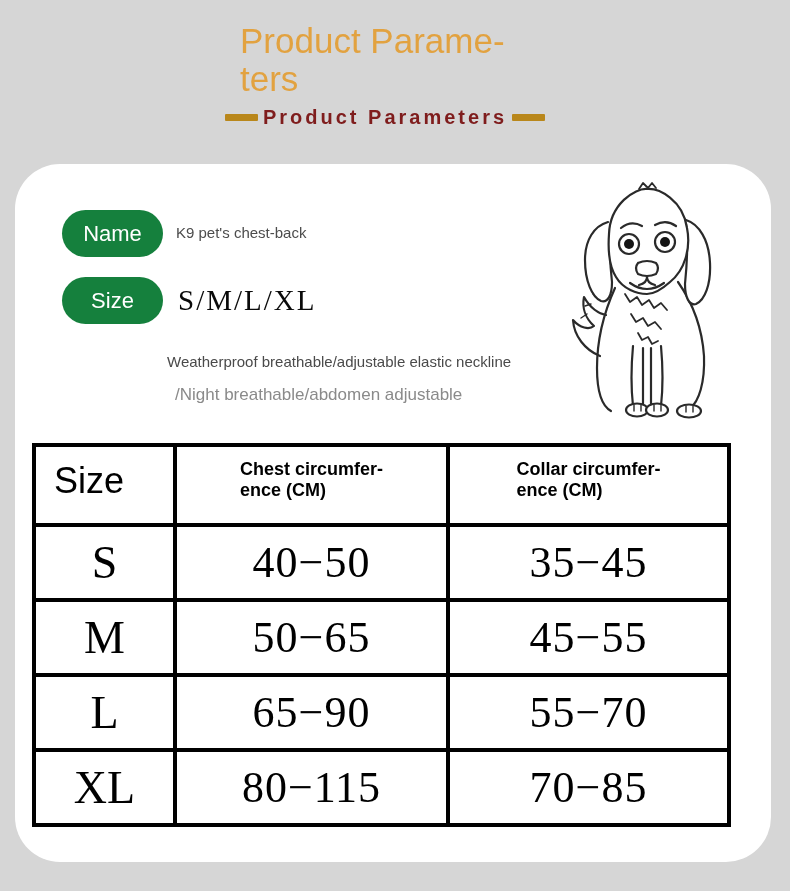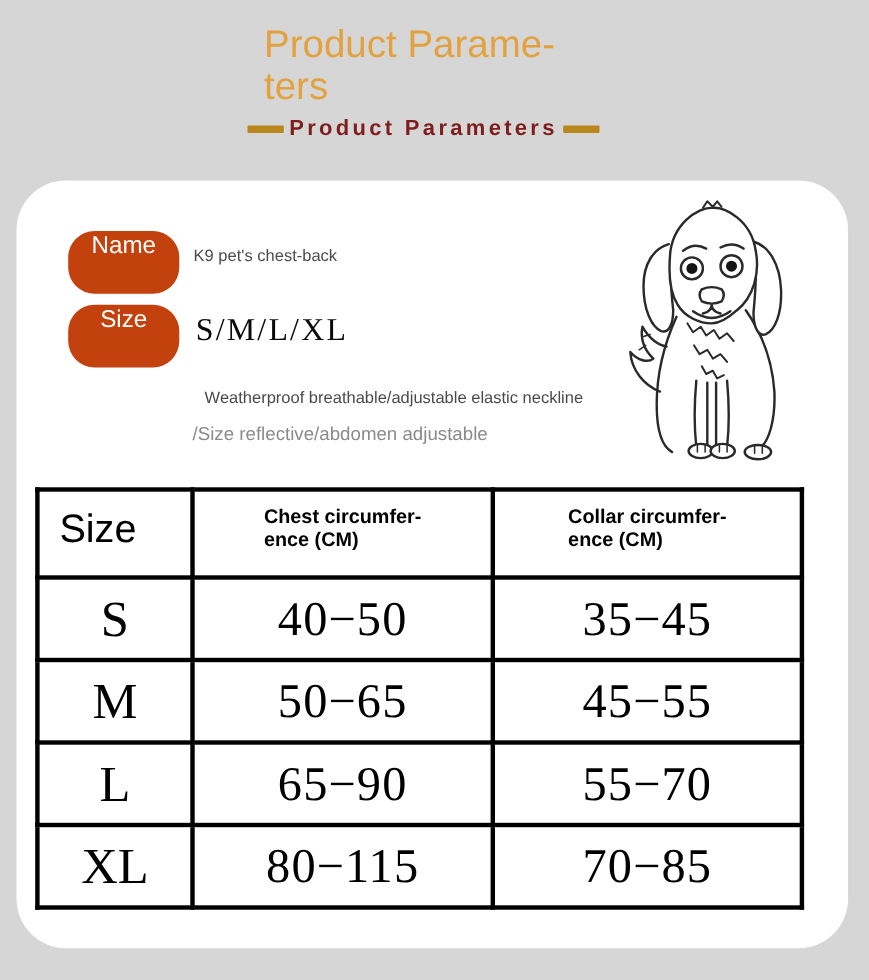--- a/index.html
+++ b/index.html
@@ -44,43 +44,43 @@
   .card {
     position: absolute; left: 15px; top: 164px;
     width: 756px; height: 698px;
     background: #ffffff;
     border-radius: 45px;
   }
 
   
   .badge {
     position: absolute; left: 47px;
-    width: 101px; height: 57px;
-    background: #c2410c;
+    width: 101px; height: 47px;
+    background: #15803d;
     border-radius: 24px;
-    display: flex; align-items: flex-start; justify-content: center;
+    display: flex; align-items: center; justify-content: center;
     color: #ffffff;
   }
   .badge-name     { top: 46px;  font-size: 22px; }
   .badge-size     { top: 113px; font-size: 22px; }
   .badge-features { top: 180px; font-size: 15px; }
 
   .value-name {
     position: absolute; left: 161px; top: 60px;
     font-size: 15px; color: #4c4c4c;
   }
   .value-size {
     position: absolute; left: 163px; top: 120px;
     font-family: "Liberation Serif", "DejaVu Serif", serif;
     font-size: 29px; color: #0a0a0a;
     letter-spacing: 2px;
     text-align: right;
   }
   .value-feat1 {
-    position: absolute; left: 171px; top: 189px;
+    position: absolute; left: 152px; top: 189px;
     font-size: 15px; color: #4a4a4a; text-align: right;
   }
   .value-feat2 {
     position: absolute; left: 160px; top: 221px;
     font-size: 17px; color: #8a8a8a;
   }
 
   
   .dog {
     position: absolute; left: 548px; top: 14px;
@@ -155,21 +155,21 @@
       <span>Name</span>
     </div>
     <div class="value-name">K9 pet's chest-back</div>
 
     <div class="badge badge-size">
       <span>Size</span>
     </div>
     <div class="value-size">S/M/L/XL</div>
 
     <div class="value-feat1">Weatherproof breathable/adjustable elastic neckline</div>
-    <div class="value-feat2">/Size reflective/abdomen adjustable</div>
+    <div class="value-feat2">/Night breathable/abdomen adjustable</div>
 
     <svg class="dog" viewBox="0 0 170 252" aria-hidden="true">
 
       <path d="M 37,178 C 22,172 11,158 10,142 C 17,150 26,152 31,148 C 22,140 19,129 21,119 C 27,130 36,136 43,137"></path>
       <path d="M 18,140 l 6,-4 M 22,128 l 6,-2 M 30,116 l 5,4" style="stroke-width:1.4"></path>
 
       <path d="M 52,110 C 42,132 34,158 34,190 C 34,214 39,228 48,233"></path>
       <path d="M 115,104 C 129,124 139,148 141,178 C 142,204 136,224 127,230"></path>
 
       <path d="M 70,168 C 68,190 68,210 70,228"></path>

